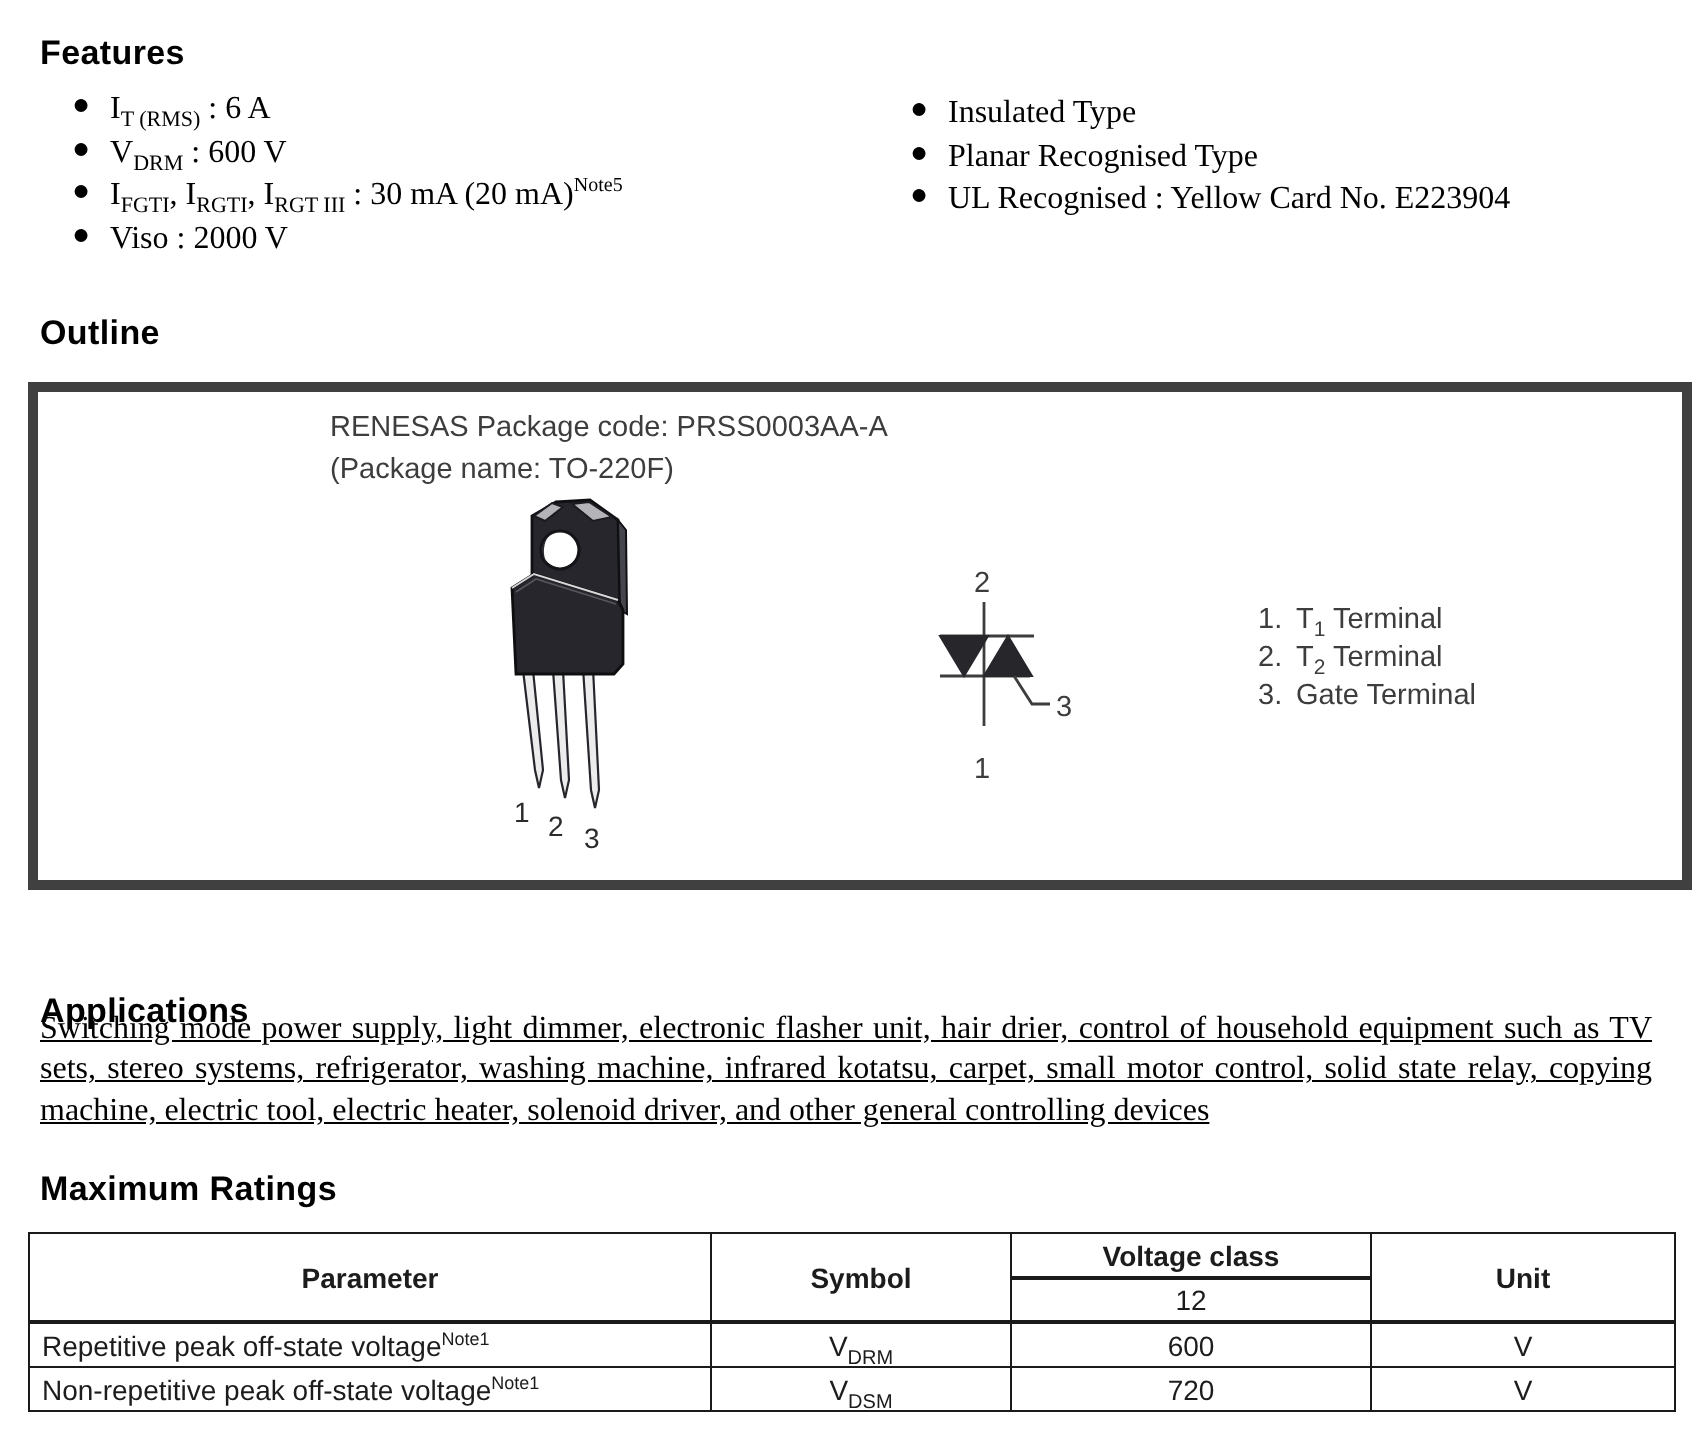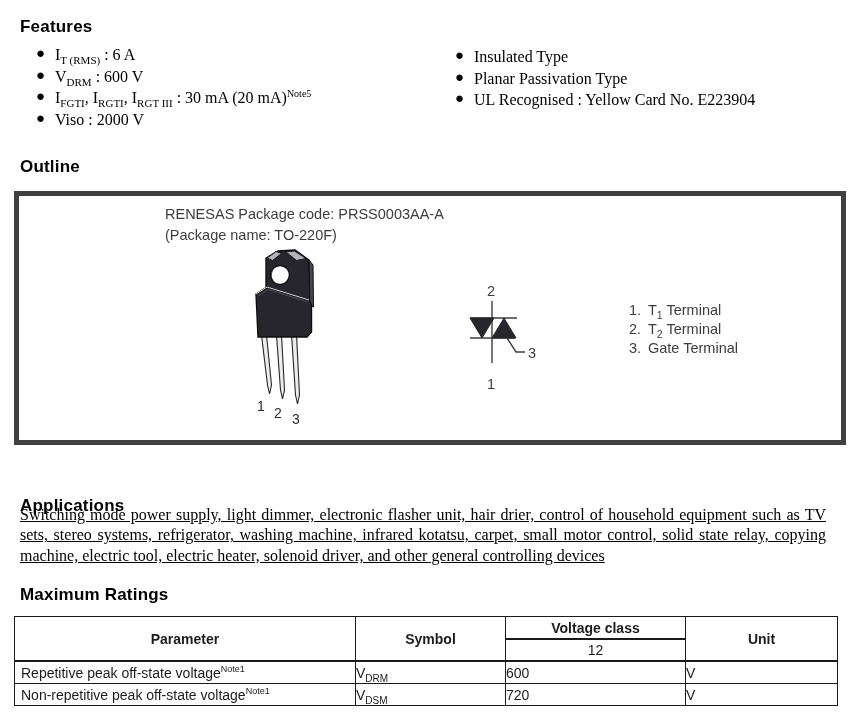--- a/index.html
+++ b/index.html
@@ -31,40 +31,40 @@
     line-height:20.4px;color:#000;text-align:justify;text-decoration:underline;
   }
   
   table.ratings{border-collapse:collapse;table-layout:fixed;width:823px;font-size:14px;color:#1c1c1c;}
   table.ratings td,table.ratings th{border:1px solid #1a1a1a;padding:0;vertical-align:middle;}
   table.ratings th{font-weight:bold;text-align:center;}
   table.ratings .hdr td,table.ratings .hdr th{border-bottom-width:2px;}
   table.ratings td.vclass-top{border-bottom:2px solid #1a1a1a;font-weight:bold;text-align:center;height:21px;}
   table.ratings td.vclass-sub{text-align:center;height:20px;margin-top:21px;}
   table.ratings td.param{padding-left:6px;height:21px;}
-  table.ratings td.center{text-align:left;}
+  table.ratings td.center{text-align:center;}
   table.ratings sup.note{font-size:9px;vertical-align:super;line-height:0;}
   table.ratings sub{font-size:10px;line-height:0;}
   svg text{font-family:"Liberation Sans",sans-serif;}
 </style>
 </head>
 <body>
 
 <h2 class="sec abs" style="left:20px;top:17px;">Features</h2>
 
 <ul class="feat-list abs" style="left:36px;top:44px;">
   <li><span class="bullet">●</span><span>I</span><sub>T (RMS)</sub><span> : 6 A</span></li>
   <li><span class="bullet">●</span><span>V</span><sub>DRM</sub><span> : 600 V</span></li>
   <li><span class="bullet">●</span><span>I</span><sub>FGTI</sub><span>, I</span><sub>RGTI</sub><span>, I</span><sub>RGT III</sub><span> : 30 mA (20 mA)</span><sup class="note">Note5</sup></li>
   <li><span class="bullet">●</span><span>Viso : 2000 V</span></li>
 </ul>
 
 <ul class="feat-list abs" style="left:455px;top:46px;">
   <li><span class="bullet">●</span><span>Insulated Type</span></li>
-  <li><span class="bullet">●</span><span>Planar Passivation Type</span></li>
+  <li><span class="bullet">●</span><span>Planar Recognised Type</span></li>
   <li><span class="bullet">●</span><span>UL Recognised : Yellow Card No. E223904</span></li>
 </ul>
 
 <h2 class="sec abs" style="left:20px;top:157px;">Outline</h2>
 
 <div class="outline-box abs" style="left:14px;top:191px;width:822px;height:244px;">
 
   <div class="pkg-text abs" style="left:146px;top:8px;">
     <div>RENESAS Package code: PRSS0003AA-A</div>
     <div>(Package name: TO-220F)</div>

